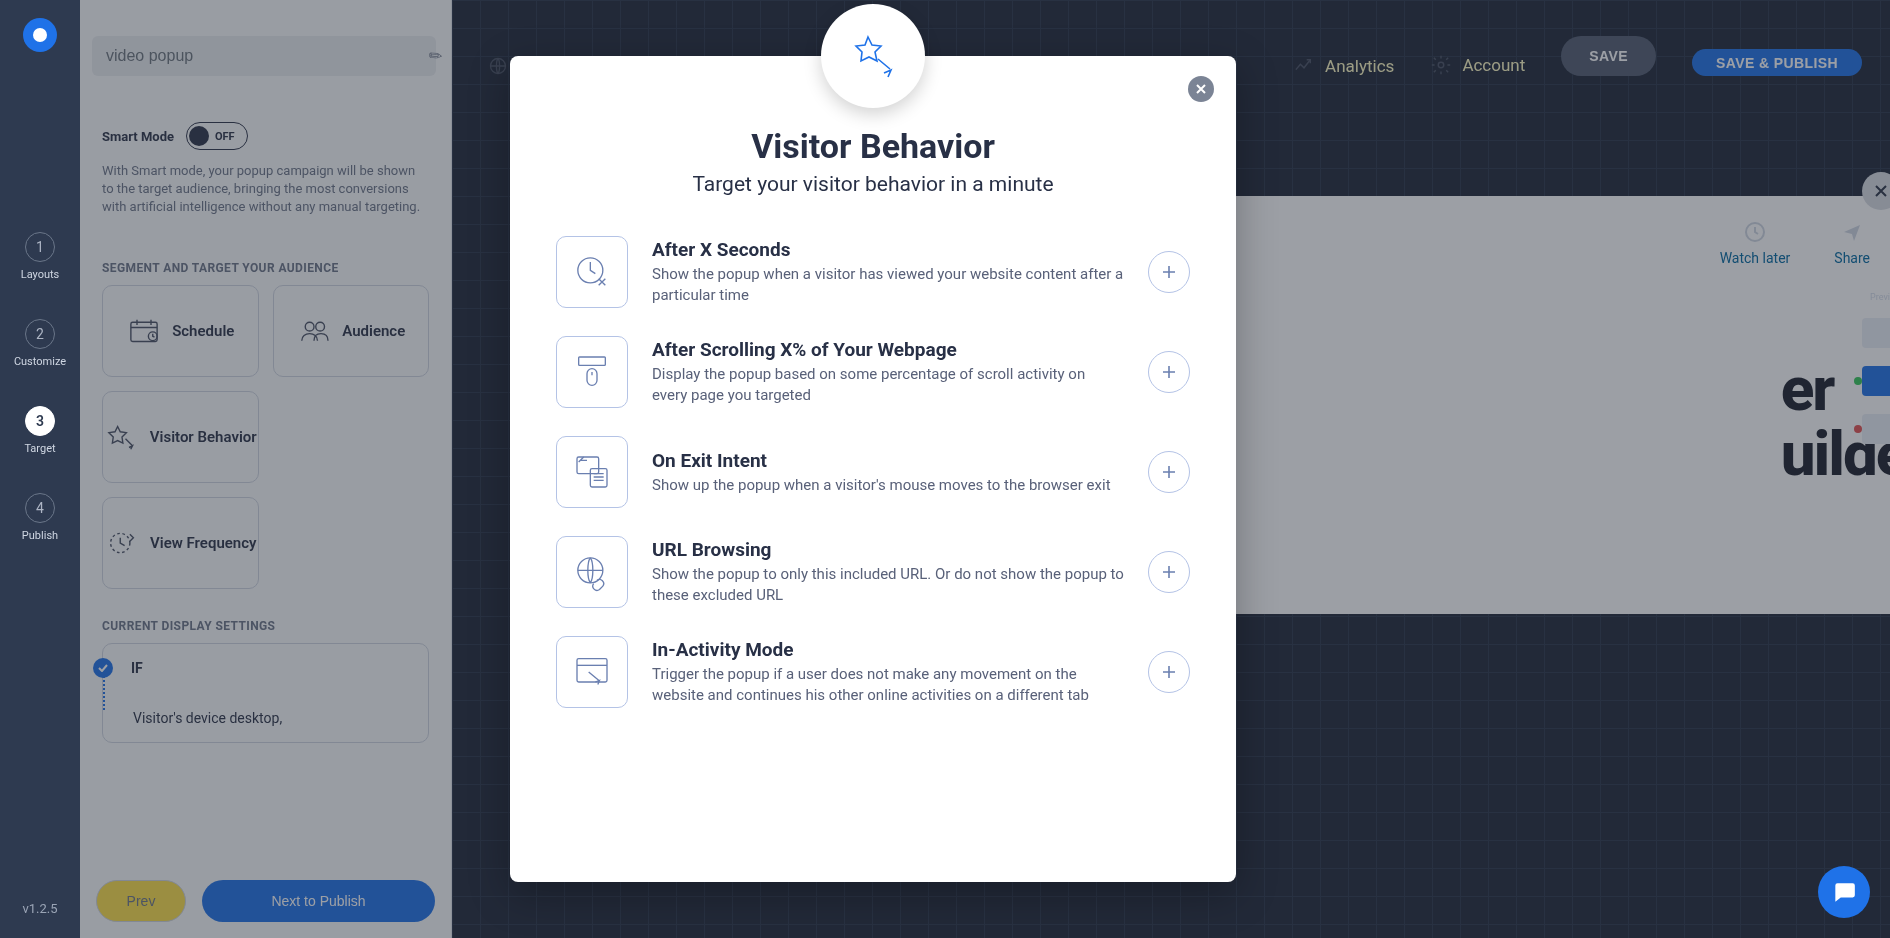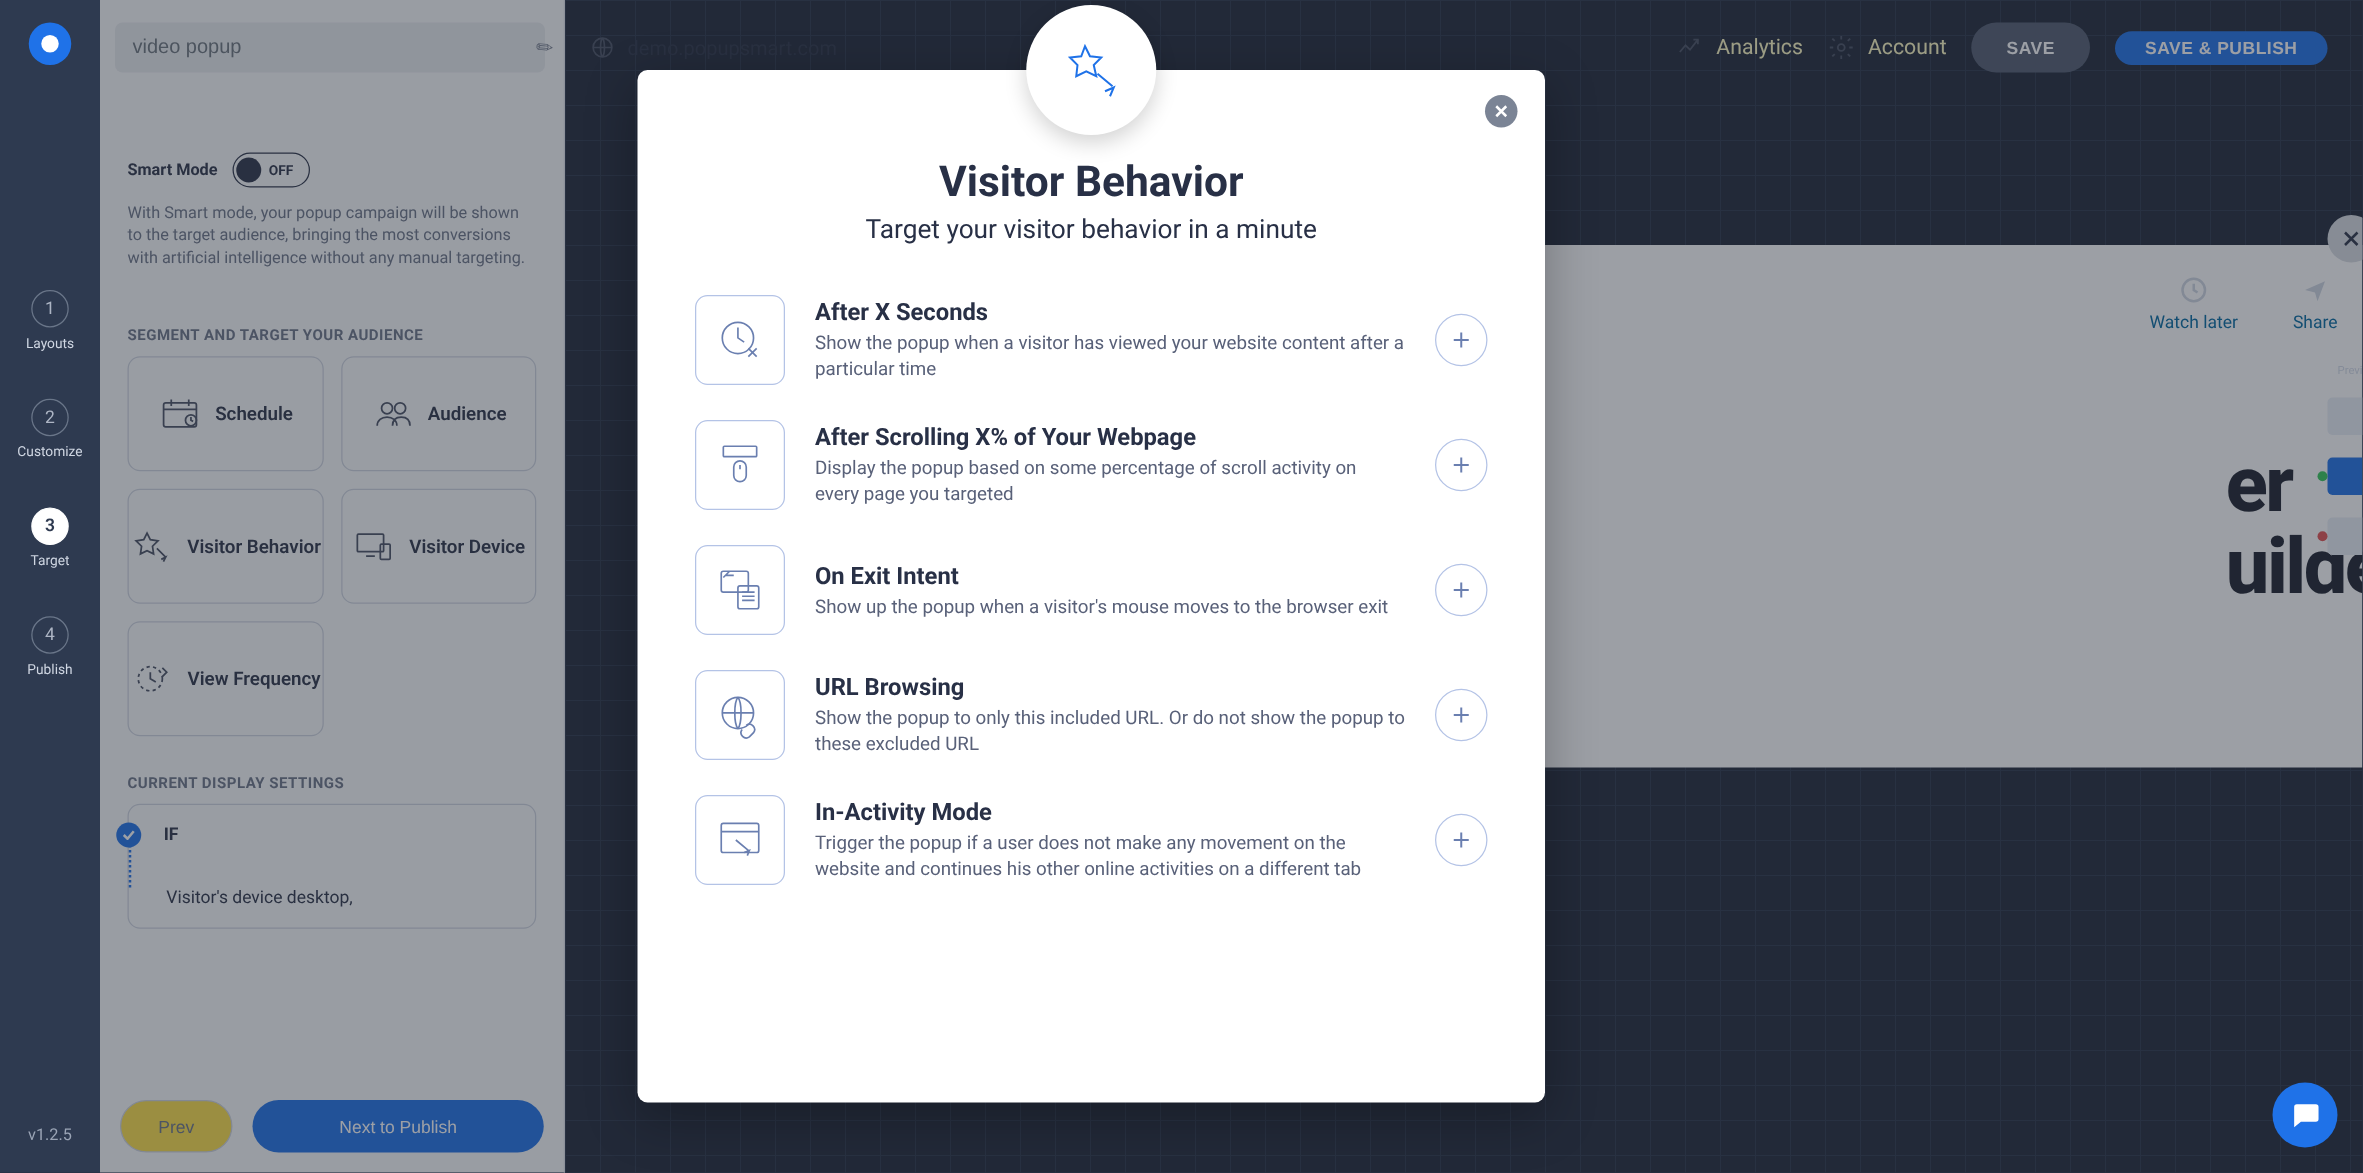--- a/index.html
+++ b/index.html
@@ -56,21 +56,21 @@
 
   
   .preview { flex: 1; background: #1e2636; background-image: linear-gradient(#2a3448 1px, transparent 1px), linear-gradient(90deg, #2a3448 1px, transparent 1px); background-size: 28px 28px; position: relative; overflow: hidden; }
   .preview-card { position: absolute; top: 196px; right: 0; left: 90px; height: 418px; background: #fff; border-radius: 0; }
   .preview-close { position: absolute; top: -24px; right: -10px; width: 38px; height: 38px; border-radius: 50%; background: #d8dce2; display: flex; align-items: center; justify-content: center; color: #2b3346; }
   .preview-yt { position: absolute; top: 24px; right: 20px; display: flex; gap: 44px; color: #0369a1; }
   .preview-yt-item { display: flex; flex-direction: column; align-items: center; gap: 6px; font-size: 14px; }
   .preview-text { position: absolute; top: 160px; right: -50px; font-size: 62px; font-weight: 800; letter-spacing: -2px; color: #1a1f2b; line-height: 1.05; white-space: nowrap; }
 
   
-  .topbar { position: absolute; top: 0; left: 0; right: 0; height: 76px; display: flex; align-items: center; padding: 0 28px 0 12px; gap: 20px; z-index: 5; }
+  .topbar { position: absolute; top: 0; left: 0; right: 0; height: 76px; display: flex; align-items: flex-end; padding: 0 28px 0 12px; gap: 36px; z-index: 5; }
   .topbar .site { display: flex; align-items: center; gap: 10px; color: #2b3346; font-size: 16px; }
   .spacer { flex: 1; }
   .tb-link { display: flex; align-items: center; gap: 10px; color: #fef9c3; font-size: 17px; cursor: pointer; }
   .btn-save { height: 40px; padding: 0 28px; border-radius: 22px; border: none; background: #525c70; color: #fff; font-size: 14px; font-weight: 700; letter-spacing: .4px; }
   .btn-pub { height: 27px; padding: 0 24px; border-radius: 22px; border: none; background: #1f72e8; color: #fff; font-size: 14px; font-weight: 700; letter-spacing: .4px; }
 
   
   .scrim { position: absolute; inset: 0; background: rgba(40,46,58,.46); z-index: 20; }
 
   
@@ -188,28 +188,20 @@
             </svg>
           <span class="tile-label">Audience</span>
         </div>
         <div class="tile">
           <svg viewBox="0 0 40 32" fill="none" stroke="#495163" stroke-width="1.6">
               <path d="M15 4l3 6 7 1-5 5 1 7-6-3-6 3 1-7-5-5 7-1z"></path>
               <path d="M24 18l8 8M28 28l4-2-2 4"></path>
             </svg>
           <span class="tile-label">Visitor Behavior</span>
         </div>
-        <div class="tile">
-          <svg viewBox="0 0 40 32" fill="none" stroke="#495163" stroke-width="1.6">
-              <rect x="5" y="5" width="24" height="16" rx="1"></rect>
-              <path d="M13 25h8"></path>
-              <rect x="26" y="14" width="9" height="14" rx="1"></rect>
-            </svg>
-          <span class="tile-label">Visitor Device</span>
-        </div>
         <div class="tile single">
           <svg viewBox="0 0 40 32" fill="none" stroke="#495163" stroke-width="1.6">
               <circle cx="18" cy="16" r="11" stroke-dasharray="3 3"></circle>
               <path d="M18 10v6l5 3"></path>
               <path d="M29 6l4 4-4 4"></path>
             </svg>
           <span class="tile-label">View Frequency</span>
         </div>
       </div>
 

